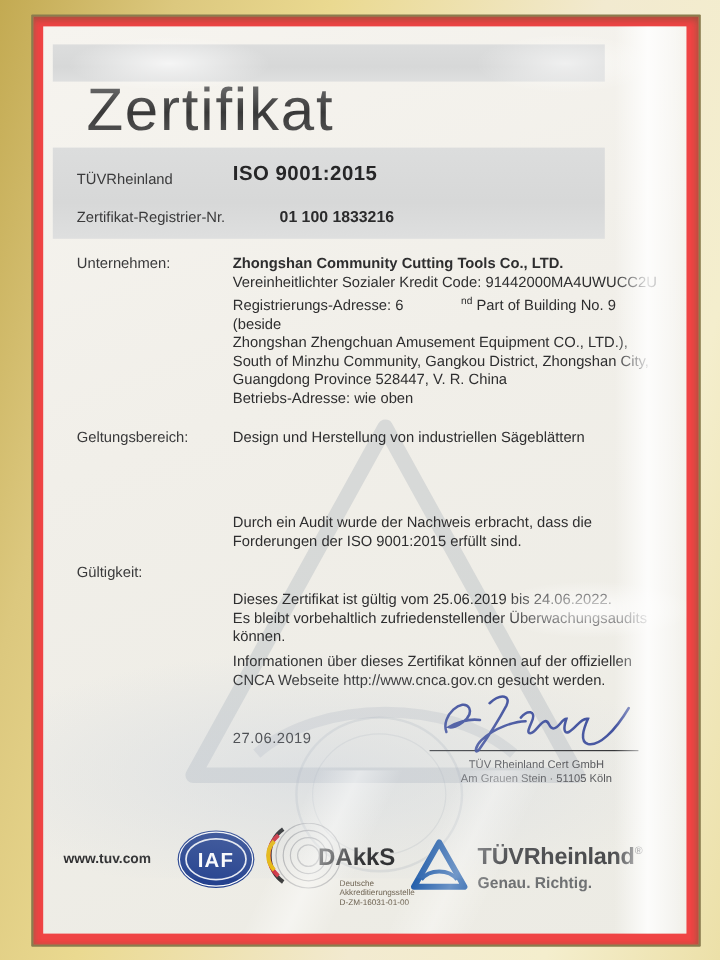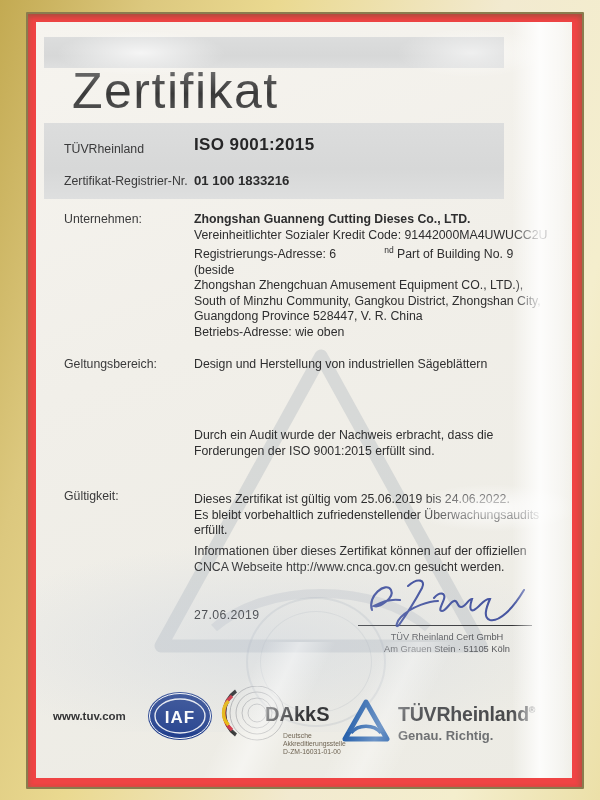--- a/index.html
+++ b/index.html
@@ -28,21 +28,21 @@
 
   .content { position:absolute; inset:0; z-index:2; color:#2f2f30; }
 
   .title { position:absolute; left:36px; top:42px; font-size:50px; line-height:54px; letter-spacing:1.5px;
     color:#474747; background:linear-gradient(180deg,#7b7b7b 0%,#383838 55%,#5c5c5c 100%);
     -webkit-background-clip:text; background-clip:text; -webkit-text-fill-color:transparent; }
 
   .lbl { position:absolute; left:28px; font-size:12.3px; color:#3a3a3b; }
   .val-col { position:absolute; left:158px; }
   .iso-value { top:113px; font-size:17px; font-weight:bold; letter-spacing:.4px; color:#262627; }
-  .reg-value { top:151px; font-size:13.2px; font-weight:bold; color:#2b2b2c; }
+  .reg-value { top:151px; font-size:13.2px; font-weight:bold; color:#2b2b2c;margin-left:39px; }
 
   .body-text { font-size:12.3px; line-height:15.5px; color:#2e2e2f; }
   .bold { font-weight:bold; }
   sup.ord { font-size:8.5px; vertical-align:super;margin-left:48px; }
 
   .sig-line { position:absolute; left:322px; top:584px; width:174px; border-bottom:1.6px solid #2a2a2b; height:20px; }
   .sig-svg { position:absolute; left:326px; top:548px; z-index:3; }
   .issuer { position:absolute; left:322px; top:610px; width:178px; text-align:center;
     font-size:9.3px; line-height:11.5px; color:#4c4c4e; }
 
@@ -99,42 +99,42 @@
         <div class="title">Zertifikat</div>
 
         <div class="lbl" style="top:120px;">TÜVRheinland</div>
         <div class="val-col iso-value">ISO 9001:2015</div>
 
         <div class="lbl" style="top:152px;">Zertifikat-Registrier-Nr.</div>
         <div class="val-col reg-value">01 100 1833216</div>
 
         <div class="lbl" style="top:190px;">Unternehmen:</div>
         <div class="val-col body-text" style="top:190px; width:356px;">
-          <div class="bold">Zhongshan Guanneng Cutting Dieses Co., LTD.</div>
+          <div class="bold">Zhongshan Community Cutting Tools Co., LTD.</div>
           <div>Vereinheitlichter Sozialer Kredit Code: 91442000MA4UWUCC2U</div>
           <div><span>Registrierungs-Adresse: 6</span><sup class="ord">nd</sup><span> Part of Building No. 9 (beside</span></div>
           <div>Zhongshan Zhengchuan Amusement Equipment CO., LTD.),</div>
           <div>South of Minzhu Community, Gangkou District, Zhongshan City,</div>
           <div>Guangdong Province 528447, V. R. China</div>
           <div>Betriebs-Adresse: wie oben</div>
         </div>
 
         <div class="lbl" style="top:335px;text-align:right;">Geltungsbereich:</div>
         <div class="val-col body-text" style="top:335px; width:360px;">Design und Herstellung von industriellen Sägeblättern</div>
 
         <div class="val-col body-text" style="top:406px; width:360px;">
           <div>Durch ein Audit wurde der Nachweis erbracht, dass die</div>
           <div>Forderungen der ISO 9001:2015 erfüllt sind.</div>
         </div>
 
-        <div class="lbl" style="top:467px;">Gültigkeit:</div>
+        <div class="lbl" style="top:448px;">Gültigkeit:</div>
         <div class="val-col body-text" style="top:470px; width:370px;">
           <div>Dieses Zertifikat ist gültig vom 25.06.2019 bis 24.06.2022.</div>
           <div>Es bleibt vorbehaltlich zufriedenstellender Überwachungsaudits</div>
-          <div>erfüllt.</div>
+          <div>können.</div>
         </div>
 
         <div class="val-col body-text" style="top:522px; width:370px;">
           <div>Informationen über dieses Zertifikat können auf der offiziellen</div>
           <div>CNCA Webseite http://www.cnca.gov.cn gesucht werden.</div>
         </div>
 
         <div class="val-col body-text" style="top:586px; letter-spacing:.4px; color:#242425;">27.06.2019</div>
 
         <svg class="sig-svg" width="172" height="62" viewBox="0 0 172 62">

